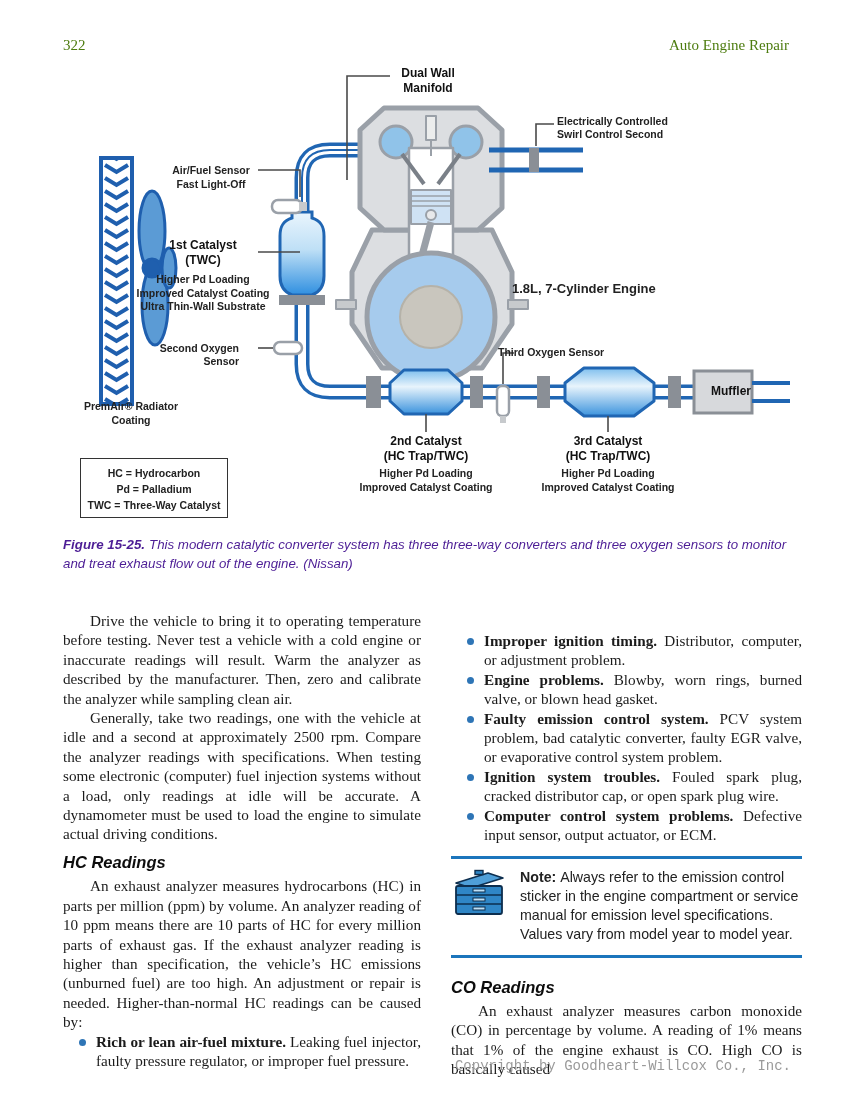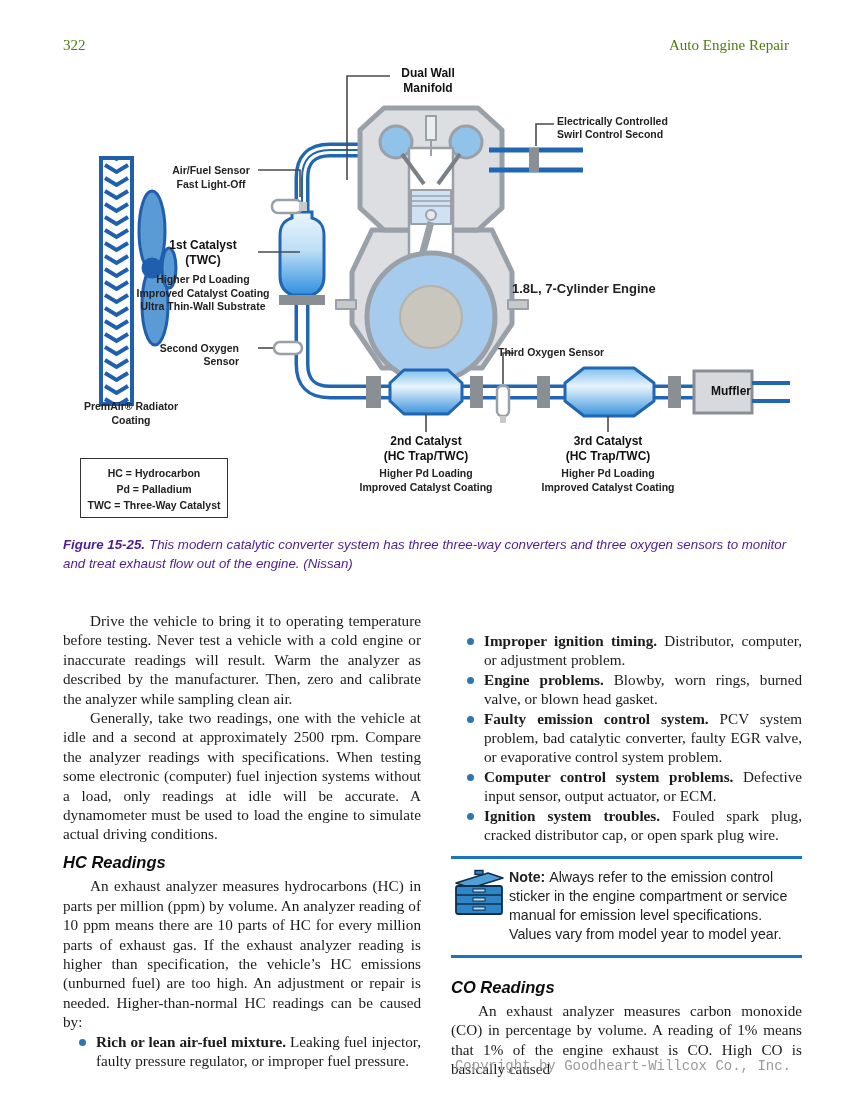--- a/index.html
+++ b/index.html
@@ -32,21 +32,21 @@
   .para { text-indent:27px; }
   .hdg { font-family:"Liberation Sans", sans-serif; font-weight:700; font-style:italic;
          font-size:16.5px; color:#0d0d0d; margin:9px 0 4px 0; }
   .hdg.co { margin-top:20px; }
   .bullet { position:relative; padding-left:22px; margin-left:11px; }
   .bullet .dot { position:absolute; left:5px; top:7px; width:7px; height:7px;
                  border-radius:50%; background:#2e75b6; }
   .bullet b { }
   
   .notebox { margin-top:12px; border-top:3px solid #1b75bc; border-bottom:3px solid #1b75bc;
-             padding:9px 2px 11px 0; display:flex; align-items:flex-start; }
+             padding:9px 2px 11px 0; display:flex; gap:11px; align-items:flex-start; }
   .notebox .ntxt { font-family:"Liberation Sans", sans-serif; font-size:14.2px;
                    line-height:18.8px; color:#222; text-align:left; }
   .noteicon { flex:0 0 58px; }
   .footer { font-family:Liberation Mono, monospace; font-size:14px; color:#9a9a9a; }
 </style>
 </head>
 <body>
 
 <div id="page">
 
@@ -224,25 +224,25 @@
     <div class="bullet">
       <span class="dot"></span>
       <b>Engine problems. </b><span>Blowby, worn rings, burned valve, or blown head gasket.</span>
     </div>
     <div class="bullet">
       <span class="dot"></span>
       <b>Faulty emission control system. </b><span>PCV system problem, bad catalytic converter, faulty EGR valve, or evaporative control system problem.</span>
     </div>
     <div class="bullet">
       <span class="dot"></span>
+      <b>Ignition system troubles. </b><span>Fouled spark plug, cracked distributor cap, or open spark plug wire.</span>
+    </div>
+    <div class="bullet">
+      <span class="dot"></span>
       <b>Computer control system problems. </b><span>Defective input sensor, output actuator, or ECM.</span>
-    </div>
-    <div class="bullet">
-      <span class="dot"></span>
-      <b>Ignition system troubles. </b><span>Fouled spark plug, cracked distributor cap, or open spark plug wire.</span>
     </div>
 
     <div class="notebox">
       <div class="noteicon">
         <svg width="58" height="50" viewBox="0 0 58 50">
           <path d="M5 15 L37 5 L52 10 L20 20 Z" fill="#4f9fd8" stroke="#0d2e4e" stroke-width="1.6" stroke-linejoin="round"></path>
           <rect x="24" y="2.5" width="8" height="4" fill="#2f86c6" stroke="#0d2e4e" stroke-width="1.4"></rect>
           <rect x="5" y="18" width="46" height="28" rx="2" fill="#2f86c6" stroke="#0d2e4e" stroke-width="1.8"></rect>
           <line x1="5" y1="27" x2="51" y2="27" stroke="#0d2e4e" stroke-width="1.4"></line>
           <line x1="5" y1="36" x2="51" y2="36" stroke="#0d2e4e" stroke-width="1.4"></line>

